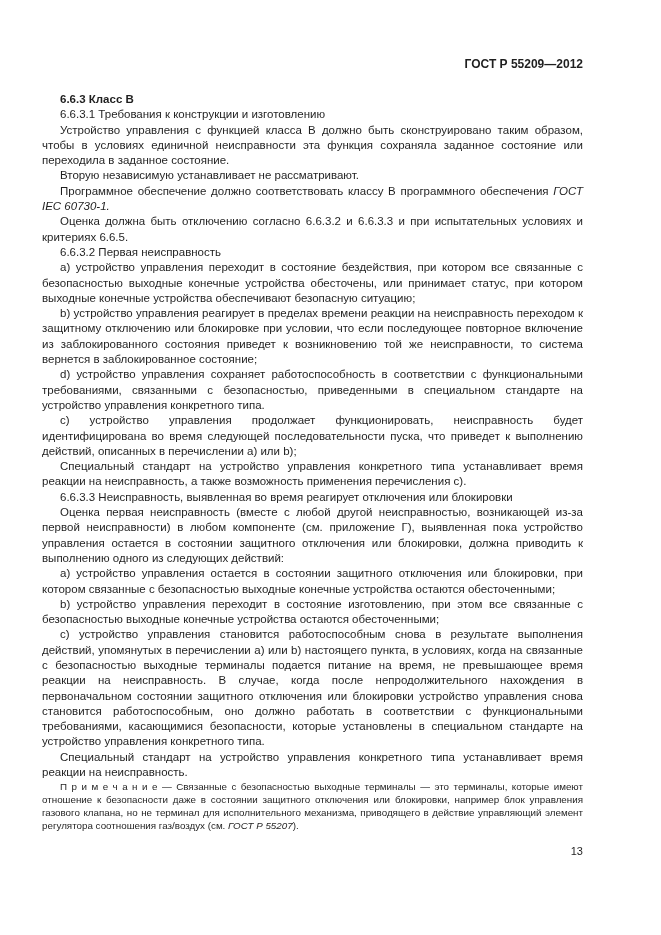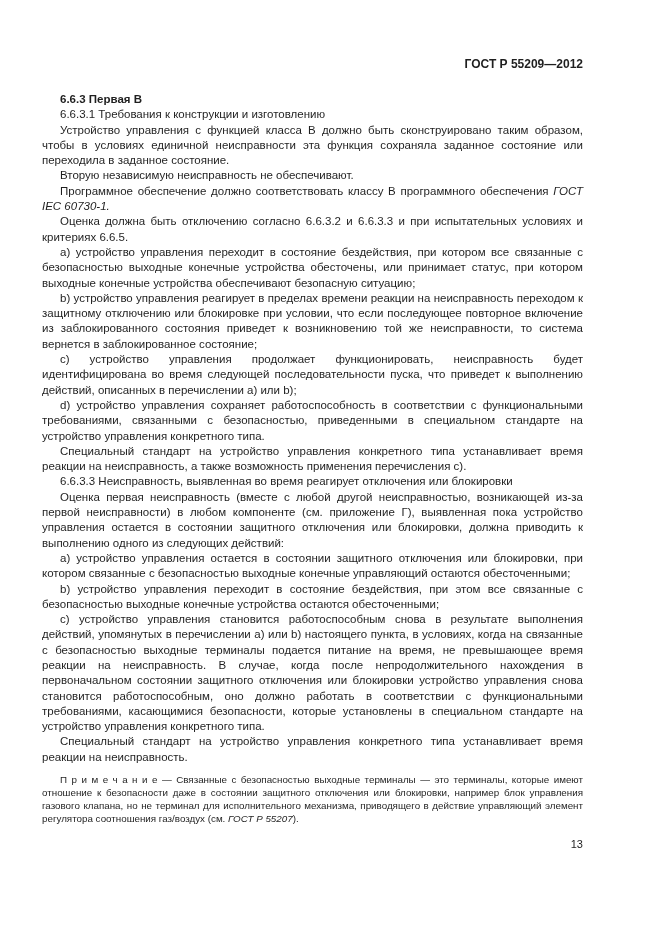--- a/index.html
+++ b/index.html
@@ -28,21 +28,21 @@
   .body p {
     margin: 0;
     text-indent: 18px;
     text-align: justify;
     font-size: 11.5px;
     line-height: 15.3px;
   }
   .bold-heading { font-weight: bold; }
   .it { font-style: italic; }
   .note {
-    margin-top: 8px;
+    margin-top: 0;
     font-size: 9.8px;
     line-height: 13px;
     text-align: justify;
     text-indent: 18px;
   }
   .page-num {
     margin-top: 13px;
     text-align: right;
     font-size: 11px;
     line-height: 12px;
@@ -50,35 +50,36 @@
 </style>
 </head>
 <body>
 
 <div class="page">
   <div class="content">
 
     <div class="doc-header">ГОСТ Р 55209—2012</div>
 
     <div class="body">
-      <p class="bold-heading">6.6.3 Первая В</p>
+      <p class="bold-heading">6.6.3 Класс В</p>
       <p>6.6.3.1 Требования к конструкции и изготовлению</p>
       <p>Устройство управления с функцией класса В должно быть сконструировано таким образом, чтобы в условиях единичной неисправности эта функция сохраняла заданное состояние или переходила в заданное состояние.</p>
-      <p>Вторую независимую неисправность не обеспечивают.</p>
+      <p>Вторую независимую устанавливает не рассматривают.</p>
       <p><span>Программное обеспечение должно соответствовать классу В программного обеспечения </span><span class="it">ГОСТ IEC 60730-1.</span></p>
       <p>Оценка должна быть отключению согласно 6.6.3.2 и 6.6.3.3 и при испытательных условиях и критериях 6.6.5.</p>
+      <p>6.6.3.2 Первая неисправность</p>
       <p>a) устройство управления переходит в состояние бездействия, при котором все связанные с безопасностью выходные конечные устройства обесточены, или принимает статус, при котором выходные конечные устройства обеспечивают безопасную ситуацию;</p>
       <p>b) устройство управления реагирует в пределах времени реакции на неисправность переходом к защитному отключению или блокировке при условии, что если последующее повторное включение из заблокированного состояния приведет к возникновению той же неисправности, то система вернется в заблокированное состояние;</p>
+      <p>d) устройство управления сохраняет работоспособность в соответствии с функциональными требованиями, связанными с безопасностью, приведенными в специальном стандарте на устройство управления конкретного типа.</p>
       <p>c) устройство управления продолжает функционировать, неисправность будет идентифицирована во время следующей последовательности пуска, что приведет к выполнению действий, описанных в перечислении a) или b);</p>
-      <p>d) устройство управления сохраняет работоспособность в соответствии с функциональными требованиями, связанными с безопасностью, приведенными в специальном стандарте на устройство управления конкретного типа.</p>
       <p>Специальный стандарт на устройство управления конкретного типа устанавливает время реакции на неисправность, а также возможность применения перечисления c).</p>
       <p>6.6.3.3 Неисправность, выявленная во время реагирует отключения или блокировки</p>
       <p>Оценка первая неисправность (вместе с любой другой неисправностью, возникающей из-за первой неисправности) в любом компоненте (см. приложение Г), выявленная пока устройство управления остается в состоянии защитного отключения или блокировки, должна приводить к выполнению одного из следующих действий:</p>
-      <p>a) устройство управления остается в состоянии защитного отключения или блокировки, при котором связанные с безопасностью выходные конечные управляющий остаются обесточенными;</p>
-      <p>b) устройство управления переходит в состояние бездействия, при этом все связанные с безопасностью выходные конечные устройства остаются обесточенными;</p>
+      <p>a) устройство управления остается в состоянии защитного отключения или блокировки, при котором связанные с безопасностью выходные конечные устройства остаются обесточенными;</p>
+      <p>b) устройство управления переходит в состояние изготовлению, при этом все связанные с безопасностью выходные конечные устройства остаются обесточенными;</p>
       <p>c) устройство управления становится работоспособным снова в результате выполнения действий, упомянутых в перечислении a) или b) настоящего пункта, в условиях, когда на связанные с безопасностью выходные терминалы подается питание на время, не превышающее время реакции на неисправность. В случае, когда после непродолжительного нахождения в первоначальном состоянии защитного отключения или блокировки устройство управления снова становится работоспособным, оно должно работать в соответствии с функциональными требованиями, касающимися безопасности, которые установлены в специальном стандарте на устройство управления конкретного типа.</p>
       <p>Специальный стандарт на устройство управления конкретного типа устанавливает время реакции на неисправность.</p>
     </div>
 
     <div class="note"><span>П р и м е ч а н и е — Связанные с безопасностью выходные терминалы — это терминалы, которые имеют отношение к безопасности даже в состоянии защитного отключения или блокировки, например блок управления газового клапана, но не терминал для исполнительного механизма, приводящего в действие управляющий элемент регулятора соотношения газ/воздух (см. </span><span class="it">ГОСТ Р 55207</span><span>).</span></div>
 
     <div class="page-num">13</div>
 
   </div>
 </div>

